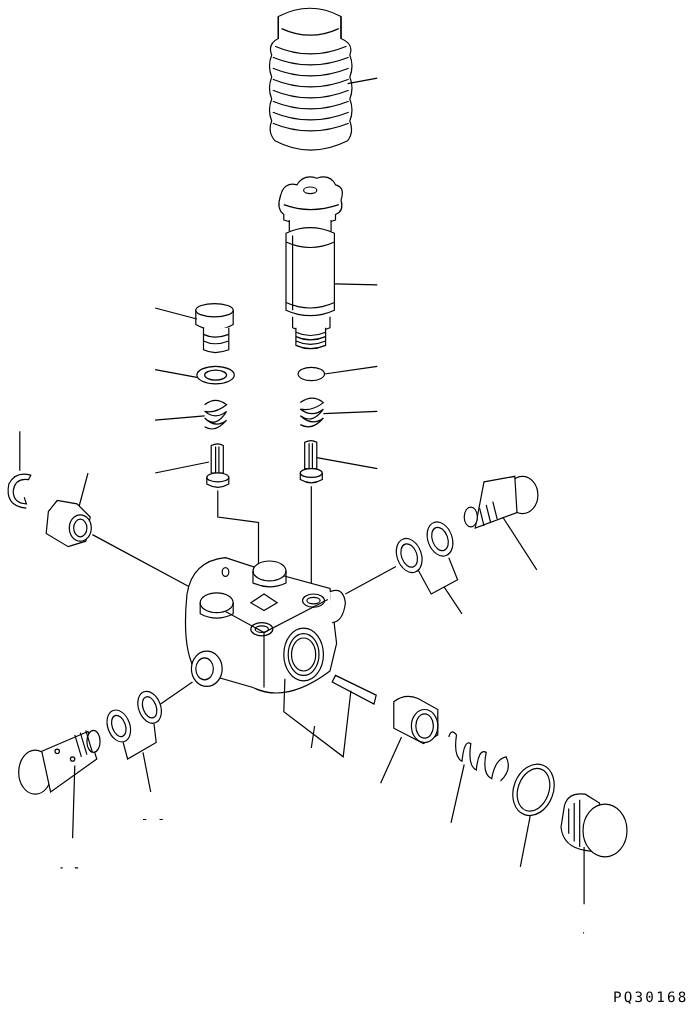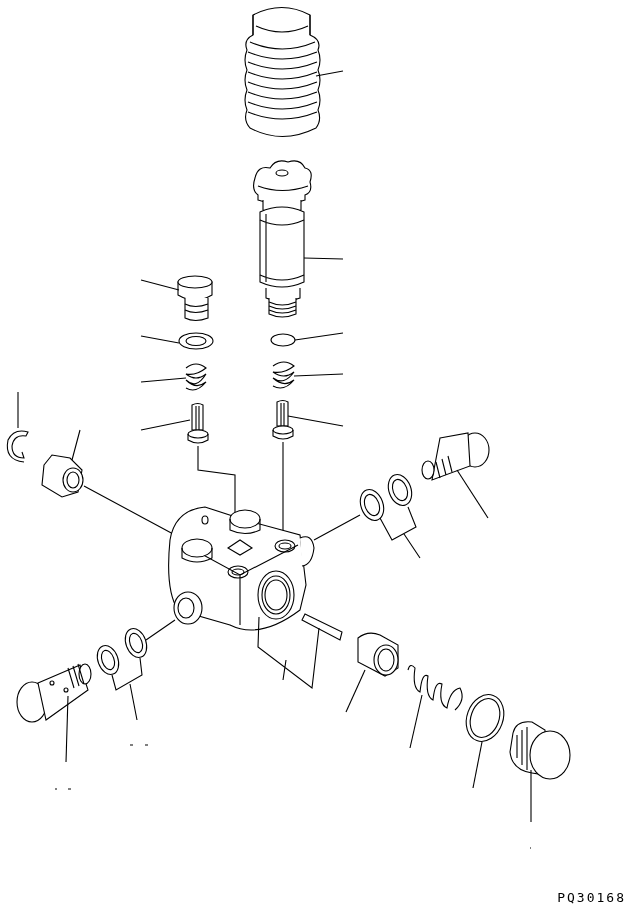--- a/index.html
+++ b/index.html
@@ -1,20 +1,20 @@
 <!DOCTYPE html>
 <html><head>
 <meta charset="utf-8">
 <style>
   html,body{margin:0;padding:0;background:#ffffff;}
   body{width:634px;height:919px;position:relative;overflow:hidden;font-family:"DejaVu Sans Mono",monospace;}
   svg{position:absolute;left:0;top:0;}
   .ln{stroke:#000;stroke-width:1.1;fill:none;}
   .pt{stroke:#000;stroke-width:1.1;fill:#fff;}
-  .code{position:absolute;right:8px;bottom:14px;font-size:13px;letter-spacing:2px;color:#000;}
+  .code{position:absolute;right:8px;bottom:4px;font-size:13px;letter-spacing:2px;color:#000;}
 </style>
 </head>
 <body>
 
 <svg width="634" height="919" viewBox="0 0 634 919">
 
   <g>
     <path class="pt" d="M253,15 Q282,0 310,15 L310,35 Q322,40 318,50 Q322,60 318,70 Q322,80 318,90 Q322,100 318,110 Q322,120 316,128 Q282,145 250,128 Q243,120 247,110 Q243,100 247,90 Q243,80 247,70 Q243,60 247,50 Q243,40 253,35 Z"></path>
     <path class="ln" d="M253,15 L253,35 M310,15 L310,35"></path>
     <path class="ln" d="M256,26 Q282,38 308,26"></path>

